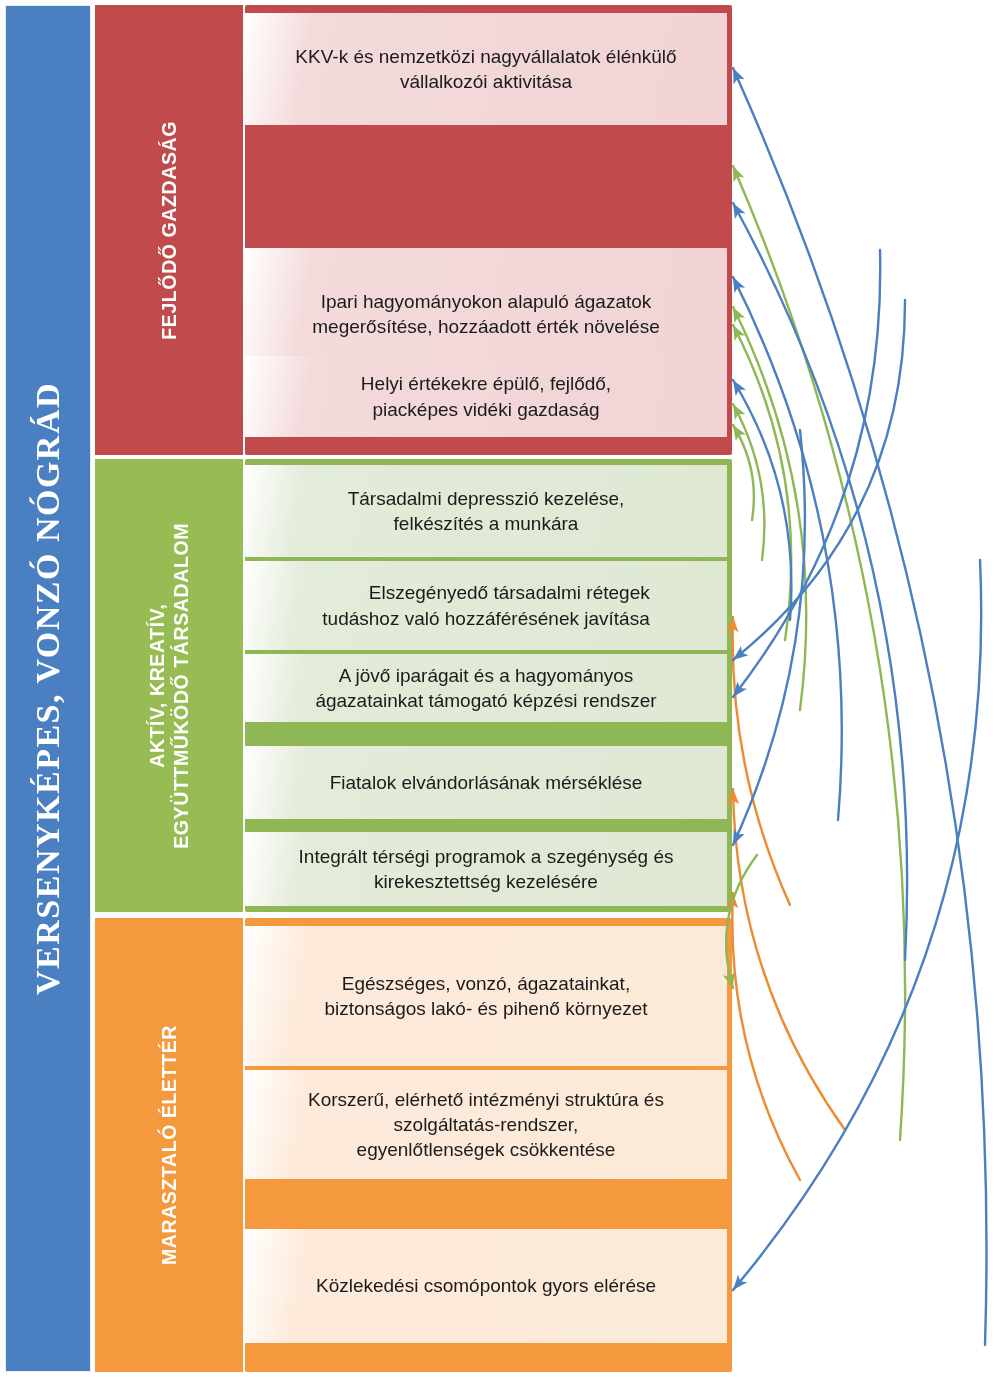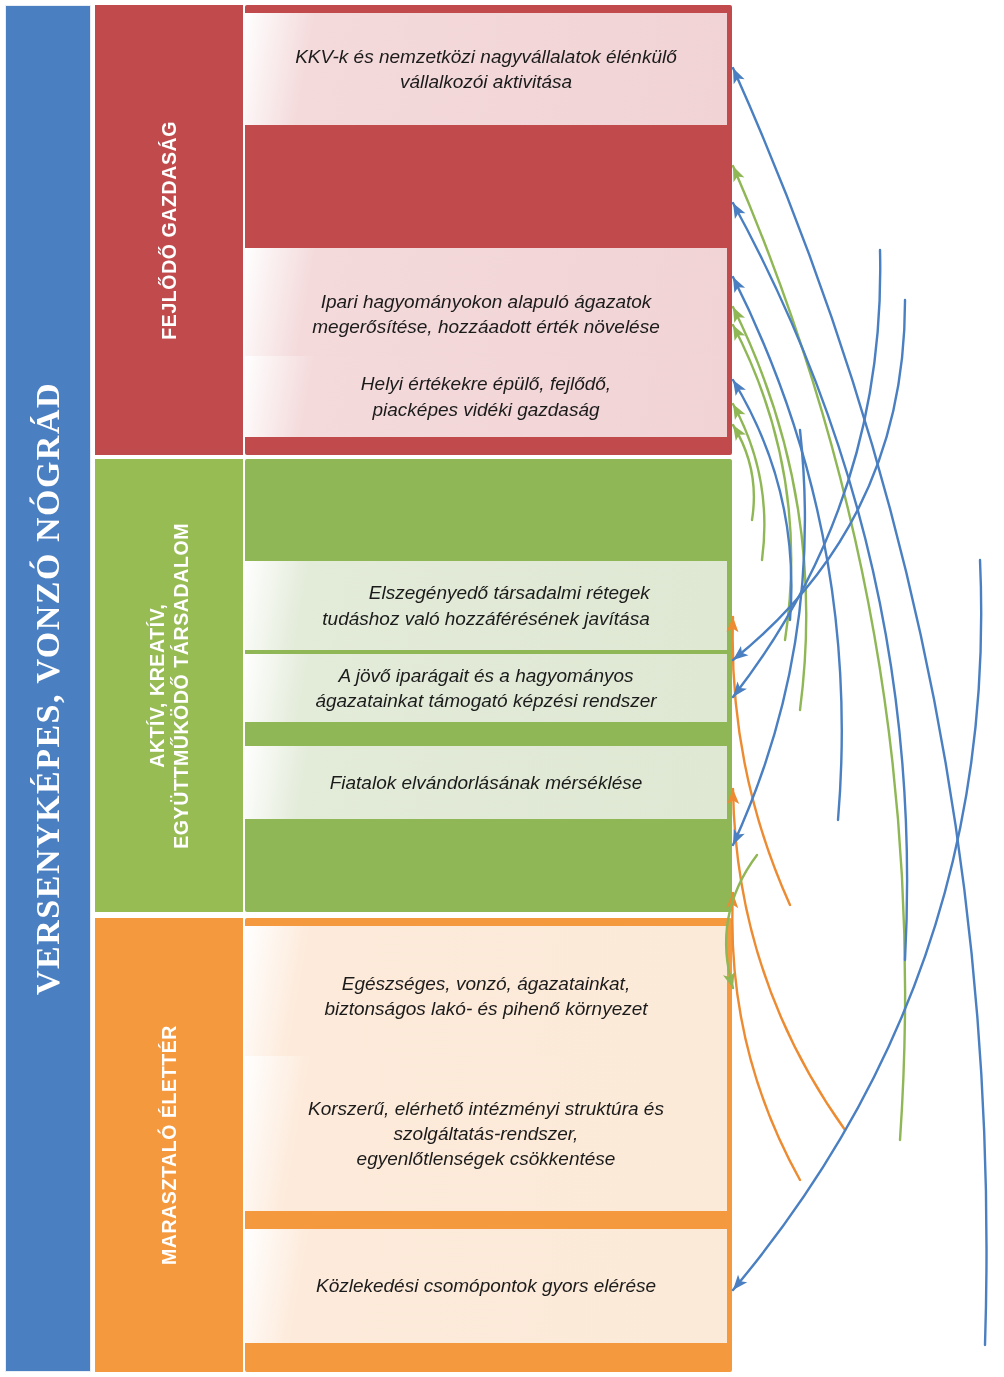--- a/index.html
+++ b/index.html
@@ -55,21 +55,21 @@
   
   .group { position: absolute; left: 245px; width: 487px; }
   .group-frame {
     position: absolute; inset: 0;
     border-radius: 2px;
   }
   .group.red .group-frame    { background: #C04A4C; }
   .group.green .group-frame  { background: #8FB755; }
   .group.orange .group-frame { background: #F5993E; }
 
-  .boxes { position: absolute; inset: 0; padding: 4px 18px 5px 0px; font-style: italic; }
+  .boxes { position: absolute; inset: 0; padding: 4px 18px 5px 0px; }
 
   .gbox {
     position: absolute;
     left: 0px; right: 5px;
     display: flex; align-items: center; justify-content: center;
     padding: 6px 14px;
     color: #1b1b1b;
     font-size: 19px;
     line-height: 1.32;
     text-align: center;
@@ -112,36 +112,40 @@
 piacképes vidéki gazdaság</span></div>
         </div>
       </div>
       <div class="pillar green" style="top: 459px; height: 453px;">
         <span class="pillar-label">AKTÍV, KREATÍV,
 EGYÜTTMŰKÖDŐ TÁRSADALOM</span>
       </div>
       <div class="group green" style="top: 459px; height: 453px;">
         <div class="group-frame"></div>
         <div class="boxes">
+          <div class="gbox green" style="top: 6px; height: 92px;"><span>Társadalmi depresszió kezelése,
+felkészítés a munkára</span></div>
           <div class="gbox green" style="top: 102px; height: 89px; text-align: right;"><span>Elszegényedő társadalmi rétegek
 tudáshoz való hozzáférésének javítása</span></div>
           <div class="gbox green" style="top: 195px; height: 68px;"><span>A jövő iparágait és a hagyományos
 ágazatainkat támogató képzési rendszer</span></div>
           <div class="gbox green" style="top: 287px; height: 73px;"><span>Fiatalok elvándorlásának mérséklése</span></div>
+          <div class="gbox green" style="top: 373px; height: 74px;"><span>Integrált térségi programok a szegénység és
+kirekesztettség kezelésére</span></div>
         </div>
       </div>
       <div class="pillar orange" style="top: 918px; height: 454px;">
         <span class="pillar-label">MARASZTALÓ ÉLETTÉR</span>
       </div>
       <div class="group orange" style="top: 918px; height: 454px;">
         <div class="group-frame"></div>
         <div class="boxes">
           <div class="gbox orange" style="top: 8px; height: 140px;"><span>Egészséges, vonzó, ágazatainkat,
 biztonságos lakó- és pihenő környezet</span></div>
-          <div class="gbox orange" style="top: 138px; height: 155px;"><span>Korszerű, elérhető intézményi struktúra és
+          <div class="gbox orange" style="top: 152px; height: 109px;"><span>Korszerű, elérhető intézményi struktúra és
 szolgáltatás-rendszer,
 egyenlőtlenségek csökkentése</span></div>
           <div class="gbox orange" style="top: 311px; height: 114px;"><span>Közlekedési csomópontok gyors elérése</span></div>
         </div>
       </div>
     </div>
 
   <svg id="arrows" viewBox="0 0 1004 1377">
       <path d="M 985 1345 Q 1006.1619683351693 677.4594236331537 733 68" fill="none" stroke="#4A7FC1" stroke-width="2.4" stroke-linecap="round"></path>
       <path d="M 733 68 L 744.6102194838209 79.23400211578704 L 737.7035123178919 78.49413988259349 L 733.6598126498102 84.14201496923945 Z" fill="#4A7FC1"></path>

